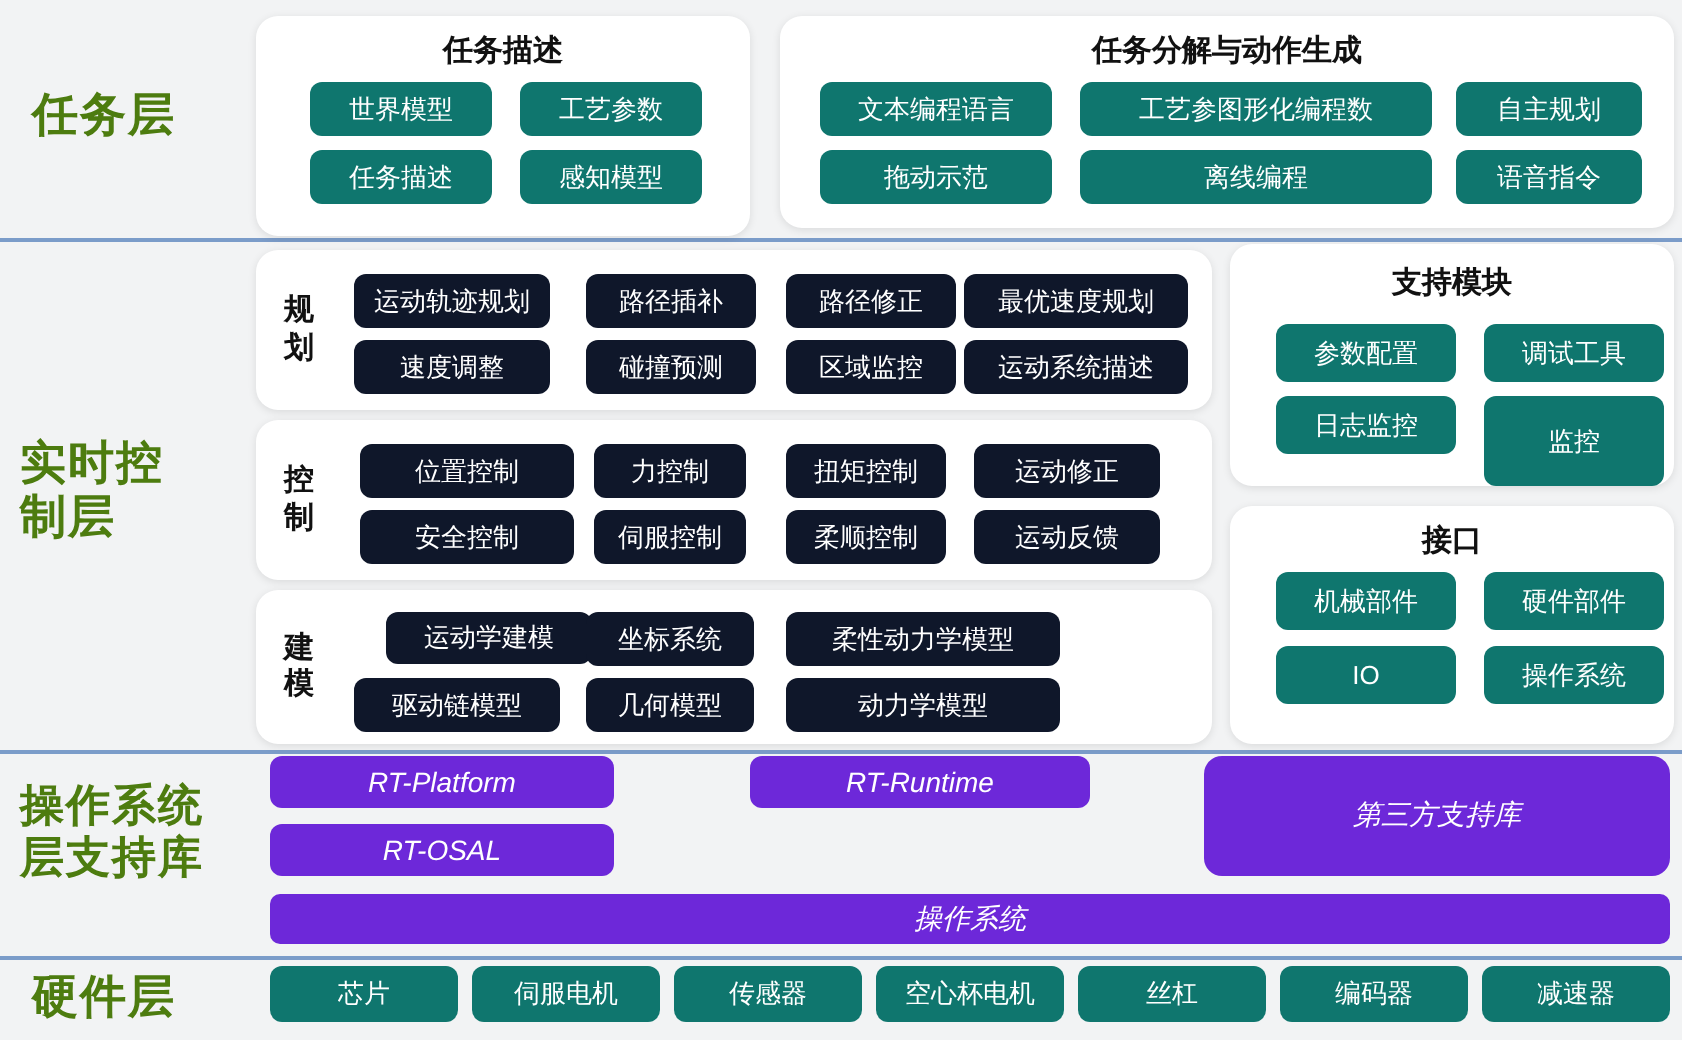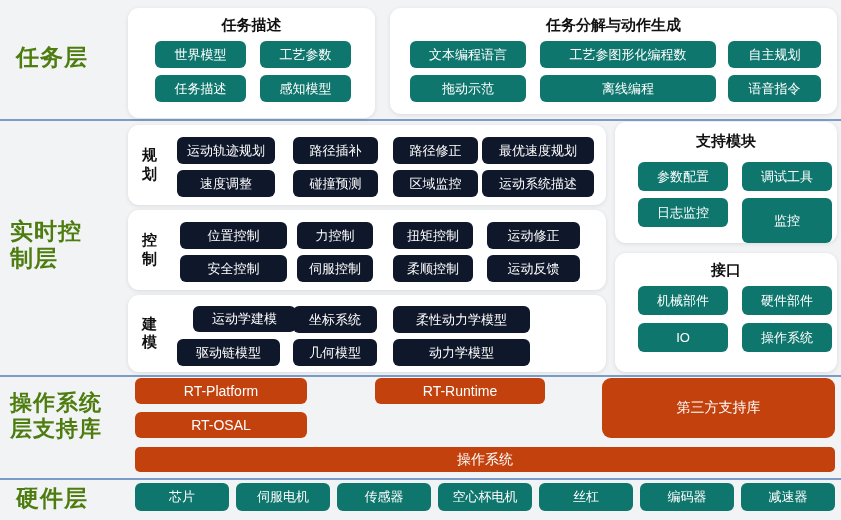--- a/index.html
+++ b/index.html
@@ -27,21 +27,21 @@
     position:absolute;top:50%;transform:translateY(-50%);
     font-weight:bold;font-size:15px;color:#111;line-height:1.25;
     width:17px;word-break:break-all;text-align:left;
   }
   .btn{
     position:absolute;display:flex;align-items:center;justify-content:center;
     color:#fff;font-size:13px;border-radius:6px;white-space:nowrap;
   }
   .orange{background:#0f766e;}
   .blue{background:#0f172a;text-align:center;}
-  .gray{background:#c2410c;}
+  .gray{background:#6d28d9;font-style:italic;}
   .hw-row{position:absolute;left:135px;top:483px;width:700px;height:28px;display:flex;gap:7px;}
   .hw-row .btn{position:relative;flex:1;height:28px;}
 </style>
 </head>
 <body>
 
 <div class="canvas">
 
   <div class="sep" style="top:119px"></div>
   <div class="sep" style="top:375px"></div>

